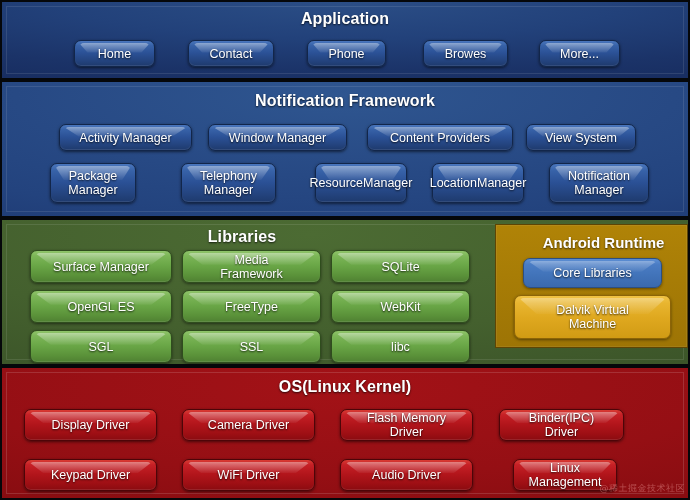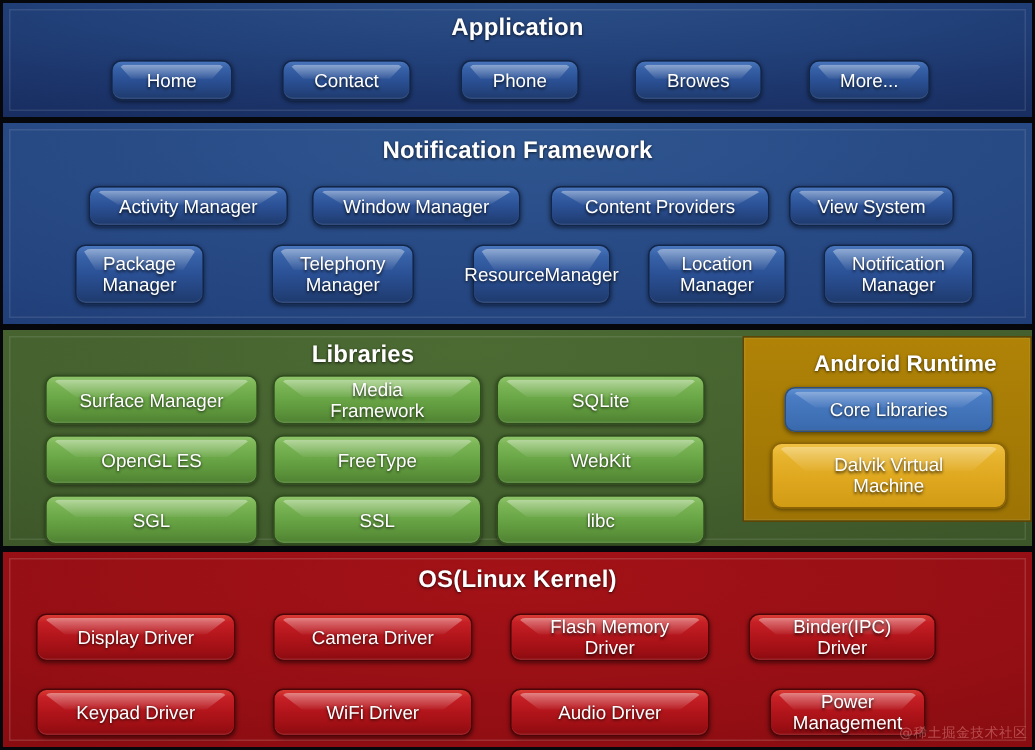--- a/index.html
+++ b/index.html
@@ -233,21 +233,21 @@
       <span>Manager</span>
     </div>
     <div class="chip chip-blue two-line" style="left:179px; top:81px; width:95px; height:40px; flex-direction:column;">
       <span>Telephony</span>
       <span>Manager</span>
     </div>
     <div class="chip chip-blue two-line" style="left:313px; top:81px; width:92px; height:40px; ">
       <span>Resource</span>
       <span>Manager</span>
     </div>
-    <div class="chip chip-blue two-line" style="left:430px; top:81px; width:92px; height:40px; flex-direction:column;">
+    <div class="chip chip-blue two-line" style="left:430px; top:81px; width:92px; height:40px; flex-direction:row;">
       <span>Location</span>
       <span>Manager</span>
     </div>
     <div class="chip chip-blue two-line" style="left:547px; top:81px; width:100px; height:40px; flex-direction:column;">
       <span>Notification</span>
       <span>Manager</span>
     </div>
   </div>
 
   <div class="layer layer-libraries">
@@ -318,20 +318,20 @@
     <div class="chip chip-red" style="left:22px;  top:91px; width:133px; height:32px;">
       <span>Keypad Driver</span>
     </div>
     <div class="chip chip-red" style="left:180px; top:91px; width:133px; height:32px;">
       <span>WiFi Driver</span>
     </div>
     <div class="chip chip-red" style="left:338px; top:91px; width:133px; height:32px;">
       <span>Audio Driver</span>
     </div>
     <div class="chip chip-red two-line overflow-text" style="left:511px; top:91px; width:104px; height:32px; flex-direction:column;">
-      <span>Power</span>
+      <span>Linux</span>
       <span>Management</span>
     </div>
 
     <div class="watermark">@稀土掘金技术社区</div>
   </div>
 
 </div>
 
 </body></html>

